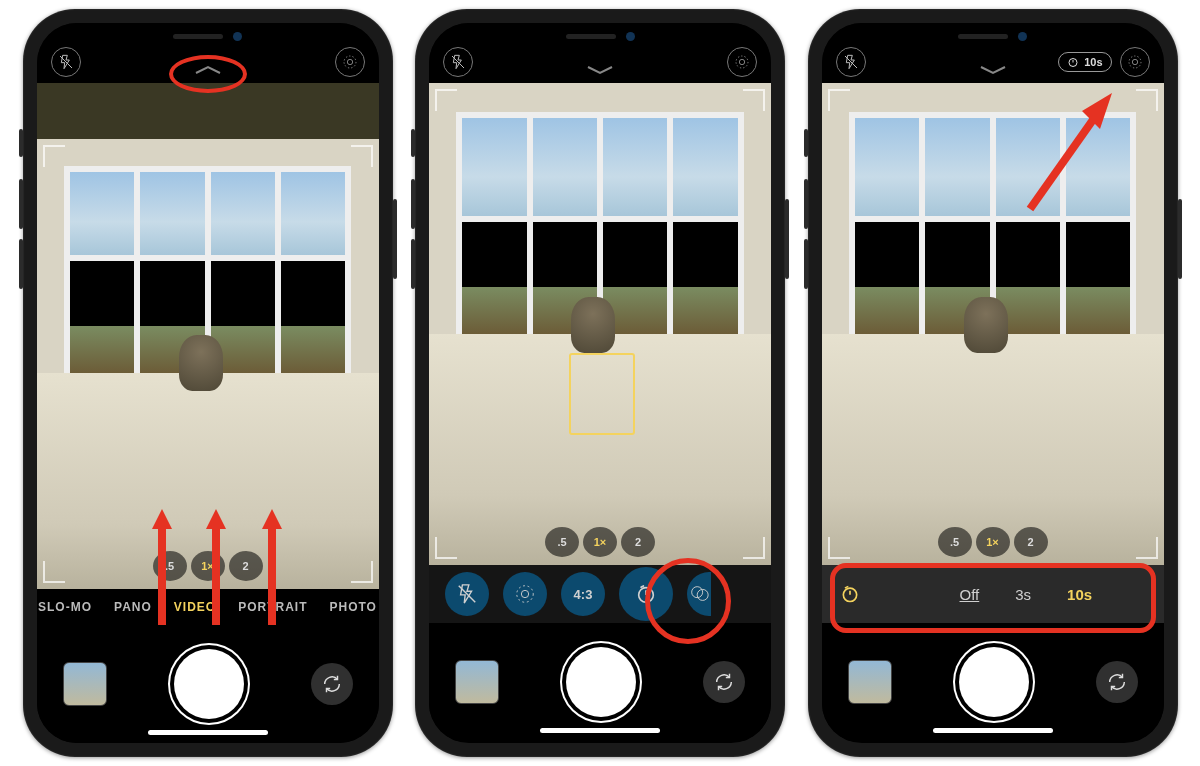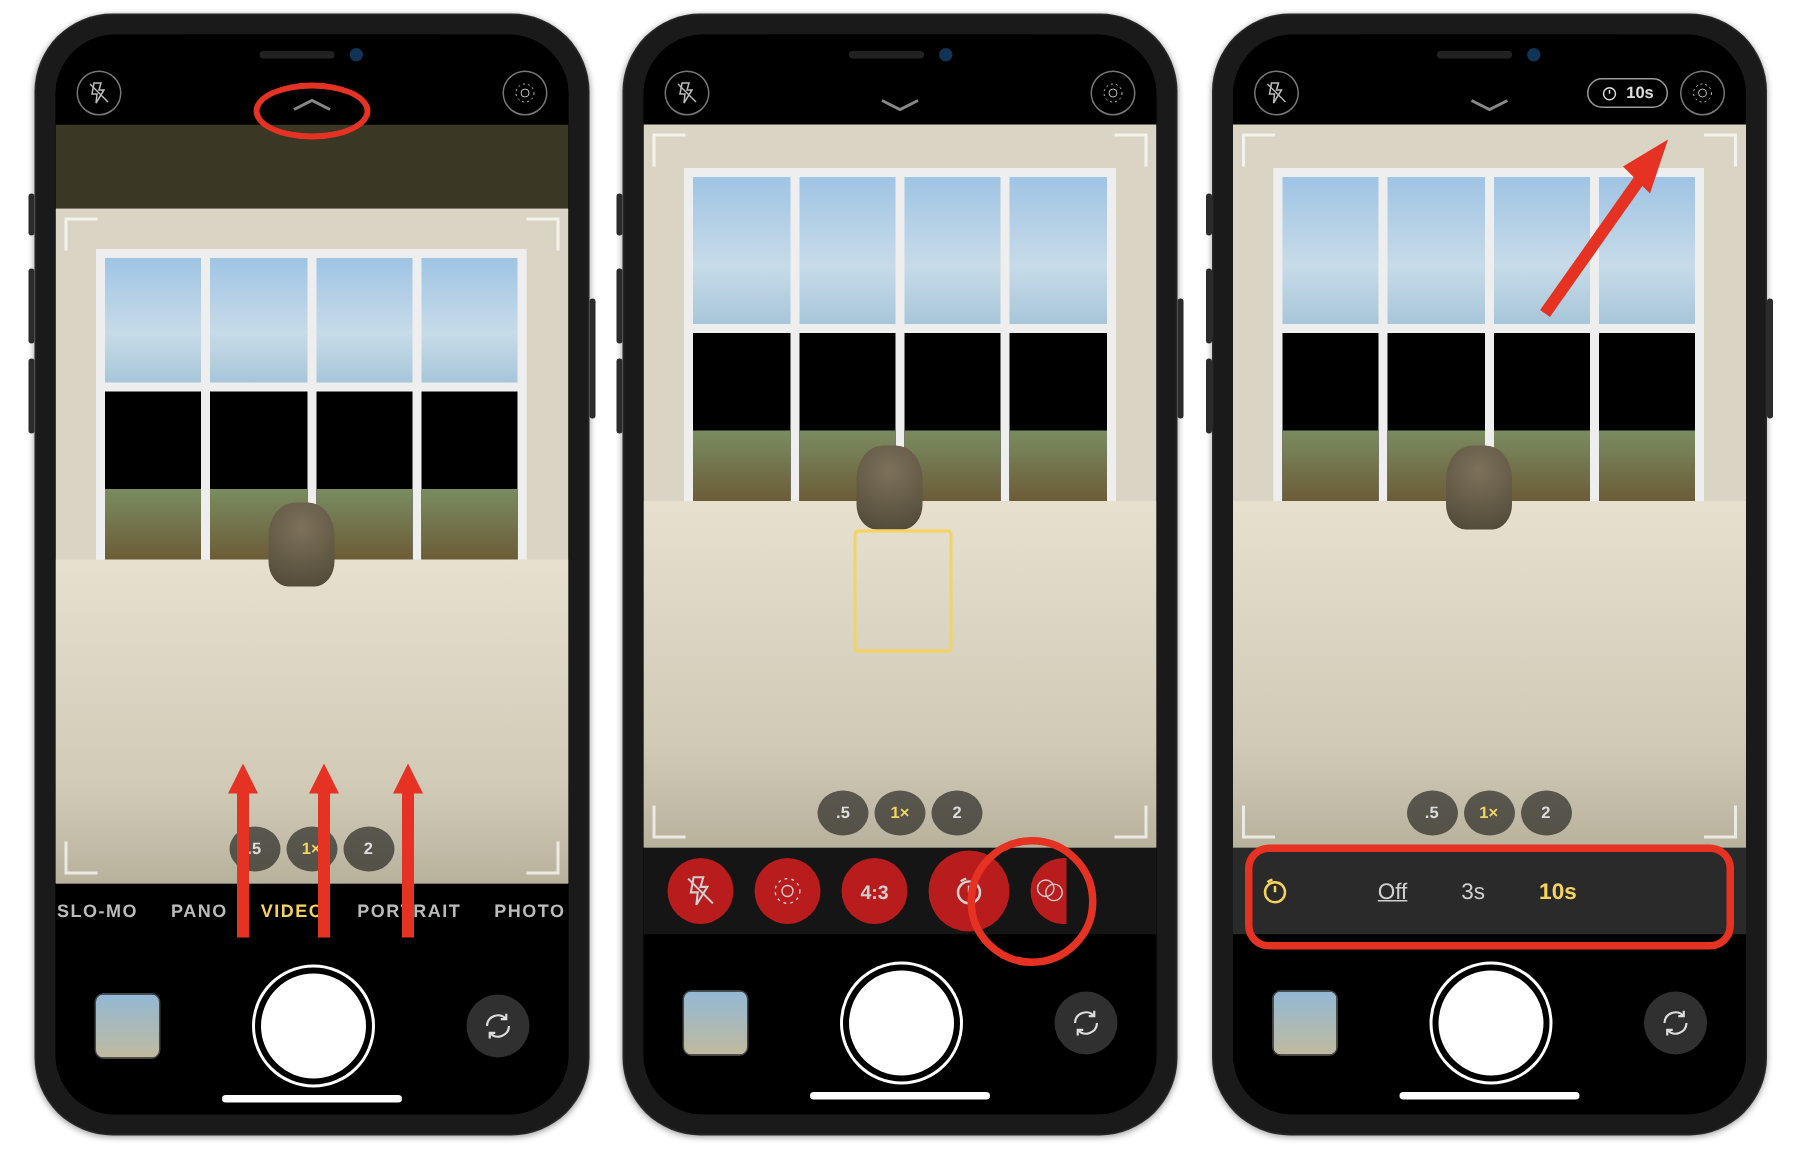--- a/index.html
+++ b/index.html
@@ -176,21 +176,21 @@
   }
 
   
   .tool-panel{
     height:58px; background:#151515;
     display:flex; align-items:center; gap:14px; padding:0 16px;
     overflow:hidden;
   }
   .tool-circ{
     width:44px;height:44px;border-radius:50%;
-    background:#b91c1c;color:#d0d0d0;
+    background:#0c4a6e;color:#d0d0d0;
     display:flex;align-items:center;justify-content:center;
     font-size:13px; font-weight:600;
     flex:0 0 auto;
   }
   .tool-circ svg{width:22px;height:22px;}
   .tool-circ.big{ width:54px;height:54px;}
   .tool-circ.part{ width:24px; border-top-left-radius:30px;border-bottom-left-radius:30px;border-top-right-radius:0;border-bottom-right-radius:0;}
 
   
   .timer-panel{
@@ -491,21 +491,21 @@
     </div>
 
     <div class="timer-panel">
       <div class="ticon">
         <svg width="20" height="20" viewBox="0 0 24 24">
             <circle cx="12" cy="13" r="8" fill="none" stroke="currentColor" stroke-width="2"></circle>
             <path d="M12 13 L12 8" stroke="currentColor" stroke-width="2"></path>
             <path d="M6 5 a10 10 0 0 1 4 -2" stroke="currentColor" stroke-width="2" fill="none"></path>
           </svg>
       </div>
-      <span style="margin-left:23px;text-decoration:underline;">Off</span>
+      <span style="margin-left:64px;text-decoration:underline;">Off</span>
       <span>3s</span>
       <span class="sel">10s</span>
     </div>
 
     <div class="bottom">
       <div class="thumb"></div>
       <div class="shutter"></div>
       <div class="flip">
         <svg width="22" height="22" viewBox="0 0 24 24">
             <path d="M4 12a8 8 0 0 1 14-5M20 12a8 8 0 0 1-14 5" fill="none" stroke="currentColor" stroke-width="1.6"></path>

